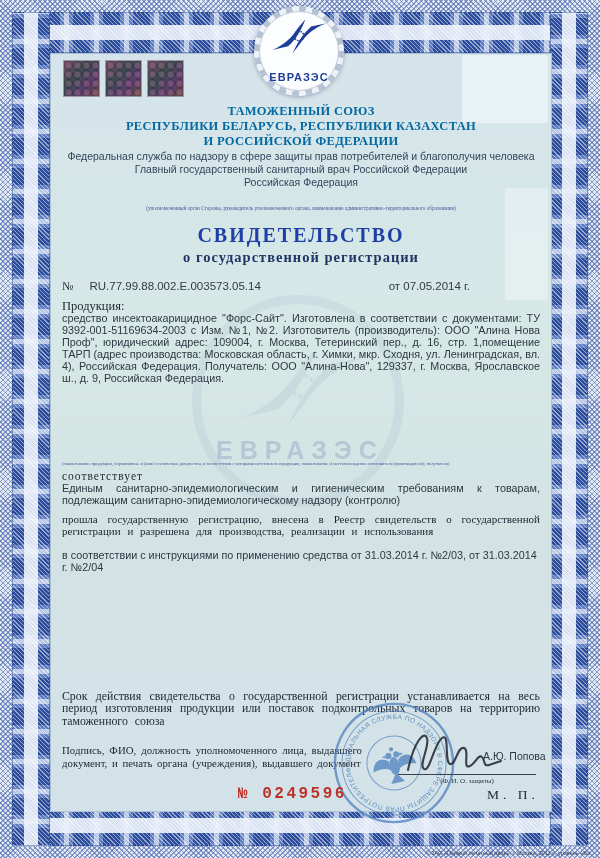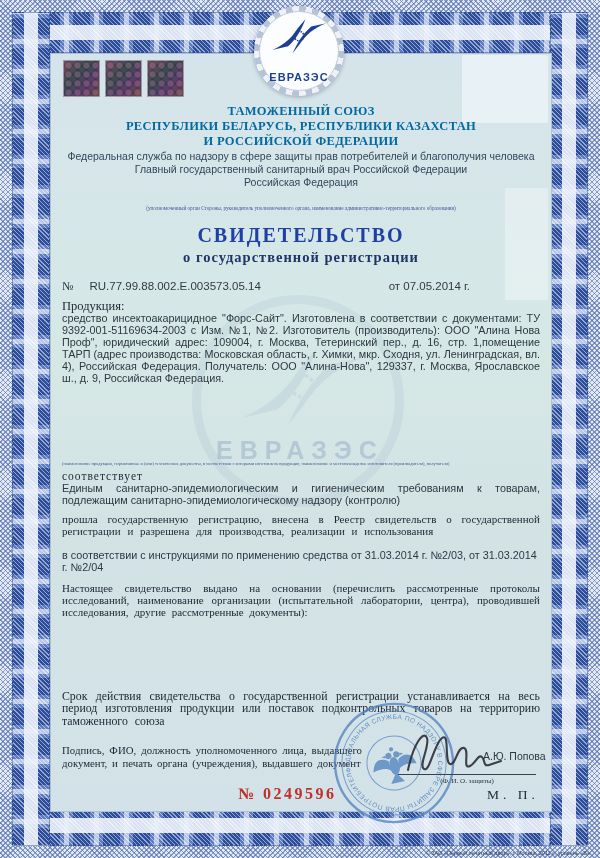--- a/index.html
+++ b/index.html
@@ -96,21 +96,21 @@
     z-index:4; opacity:.88; transform:rotate(-12deg); }
   .signature { position:absolute; left:404px; top:726px; z-index:5; }
   .sig-line { position:absolute; left:398px; top:774px; width:138px; height:1px;
     background:#39404e; z-index:5; }
   .sig-caption { position:absolute; left:398px; top:777px; width:138px; text-align:center;
     font-size:7px; color:#2c3442; z-index:5; }
   .sig-name { position:absolute; left:483px; top:750px; font-family:"Liberation Sans",sans-serif;
     font-size:10.5px; color:#2e3742; z-index:5; }
   .mp { position:absolute; left:487px; top:787px; font-size:13.5px; letter-spacing:4px;
     color:#222b38; z-index:5; }
-  .serial { position:absolute; left:238px; top:785px; font-family:Liberation Serif, serif;
+  .serial { position:absolute; left:238px; top:785px; font-family:Liberation Mono, monospace;
     font-weight:bold; font-size:16px; letter-spacing:2.5px; color:#bf3028; z-index:5; }
   .printer { position:absolute; right:10px; bottom:2px; font-family:"Liberation Sans",sans-serif;
     font-size:5.5px; color:#3b4658; z-index:6; }
 </style>
 </head>
 <body>
 
 <div class="page">
 
   <div class="hatch"></div>
@@ -167,21 +167,20 @@
   <div class="tb label-serif" style="top:299px;">Продукция:</div>
   <div class="tb sans-p" style="top:313px;">средство инсектоакарицидное "Форс-Сайт". Изготовлена в соответствии с документами: ТУ 9392-001-51169634-2003 с Изм. №1, №2. Изготовитель (производитель): ООО "Алина Нова Проф", юридический адрес: 109004, г. Москва, Тетеринский пер., д. 16, стр. 1,помещение ТАРП (адрес производства: Московская область, г. Химки, мкр. Сходня, ул. Ленинградская, вл. 4), Российская Федерация. Получатель: ООО "Алина-Нова", 129337, г. Москва, Ярославское ш., д. 9, Российская Федерация.</div>
   <div class="tb micro scale-fit" style="top:461px;font-size:5px;">(наименование продукции, нормативные и (или) технические документы, в соответствии с которыми изготовлена продукция, наименование и местонахождение изготовителя (производителя), получателя)</div>
 
   <div class="tb lead" style="top:470px;">соответствует</div>
   <div class="tb sans-p" style="top:483px;">Единым санитарно-эпидемиологическим и гигиеническим требованиям к товарам, подлежащим санитарно-эпидемиологическому надзору (контролю)</div>
 
   <div class="tb serif-p" style="top:514px;">прошла государственную регистрацию, внесена в Реестр свидетельств о государственной регистрации и разрешена для производства, реализации и использования</div>
   <div class="tb sans-p" style="top:550px;text-align:left;">в соответствии с инструкциями по применению средства от 31.03.2014 г. №2/03, от 31.03.2014 г. №2/04</div>
 
-  <div class="tb serif-p" style="top:583px;word-spacing:3px;">Настоящее свидетельство выдано на основании (перечислить рассмотренные протоколы исследований, наименование организации (испытательной лаборатории, центра), проводившей исследования, другие рассмотренные документы):</div>
 
   <div class="tb serif-p" style="top:690px;font-size:11.8px;line-height:12.4px;">Срок действия свидетельства о государственной регистрации устанавливается на весь период изготовления продукции или поставок подконтрольных товаров на территорию таможенного союза</div>
 
   <div class="tb serif-p" style="top:744px;width:300px;font-size:10.8px;line-height:13px;word-spacing:2px;">Подпись, ФИО, должность уполномоченного лица, выдавшего документ, и печать органа (учреждения), выдавшего документ</div>
 
   <svg class="stamp" viewBox="0 0 126 126">
     <circle cx="63" cy="63" r="59" fill="none" stroke="#4d7fbe" stroke-width="2.4" opacity=".85"></circle>
     <circle cx="63" cy="63" r="52" fill="none" stroke="#4d7fbe" stroke-width="1" opacity=".8"></circle>
     <circle cx="63" cy="63" r="27" fill="none" stroke="#4d7fbe" stroke-width="1" opacity=".8"></circle>
     <defs>

